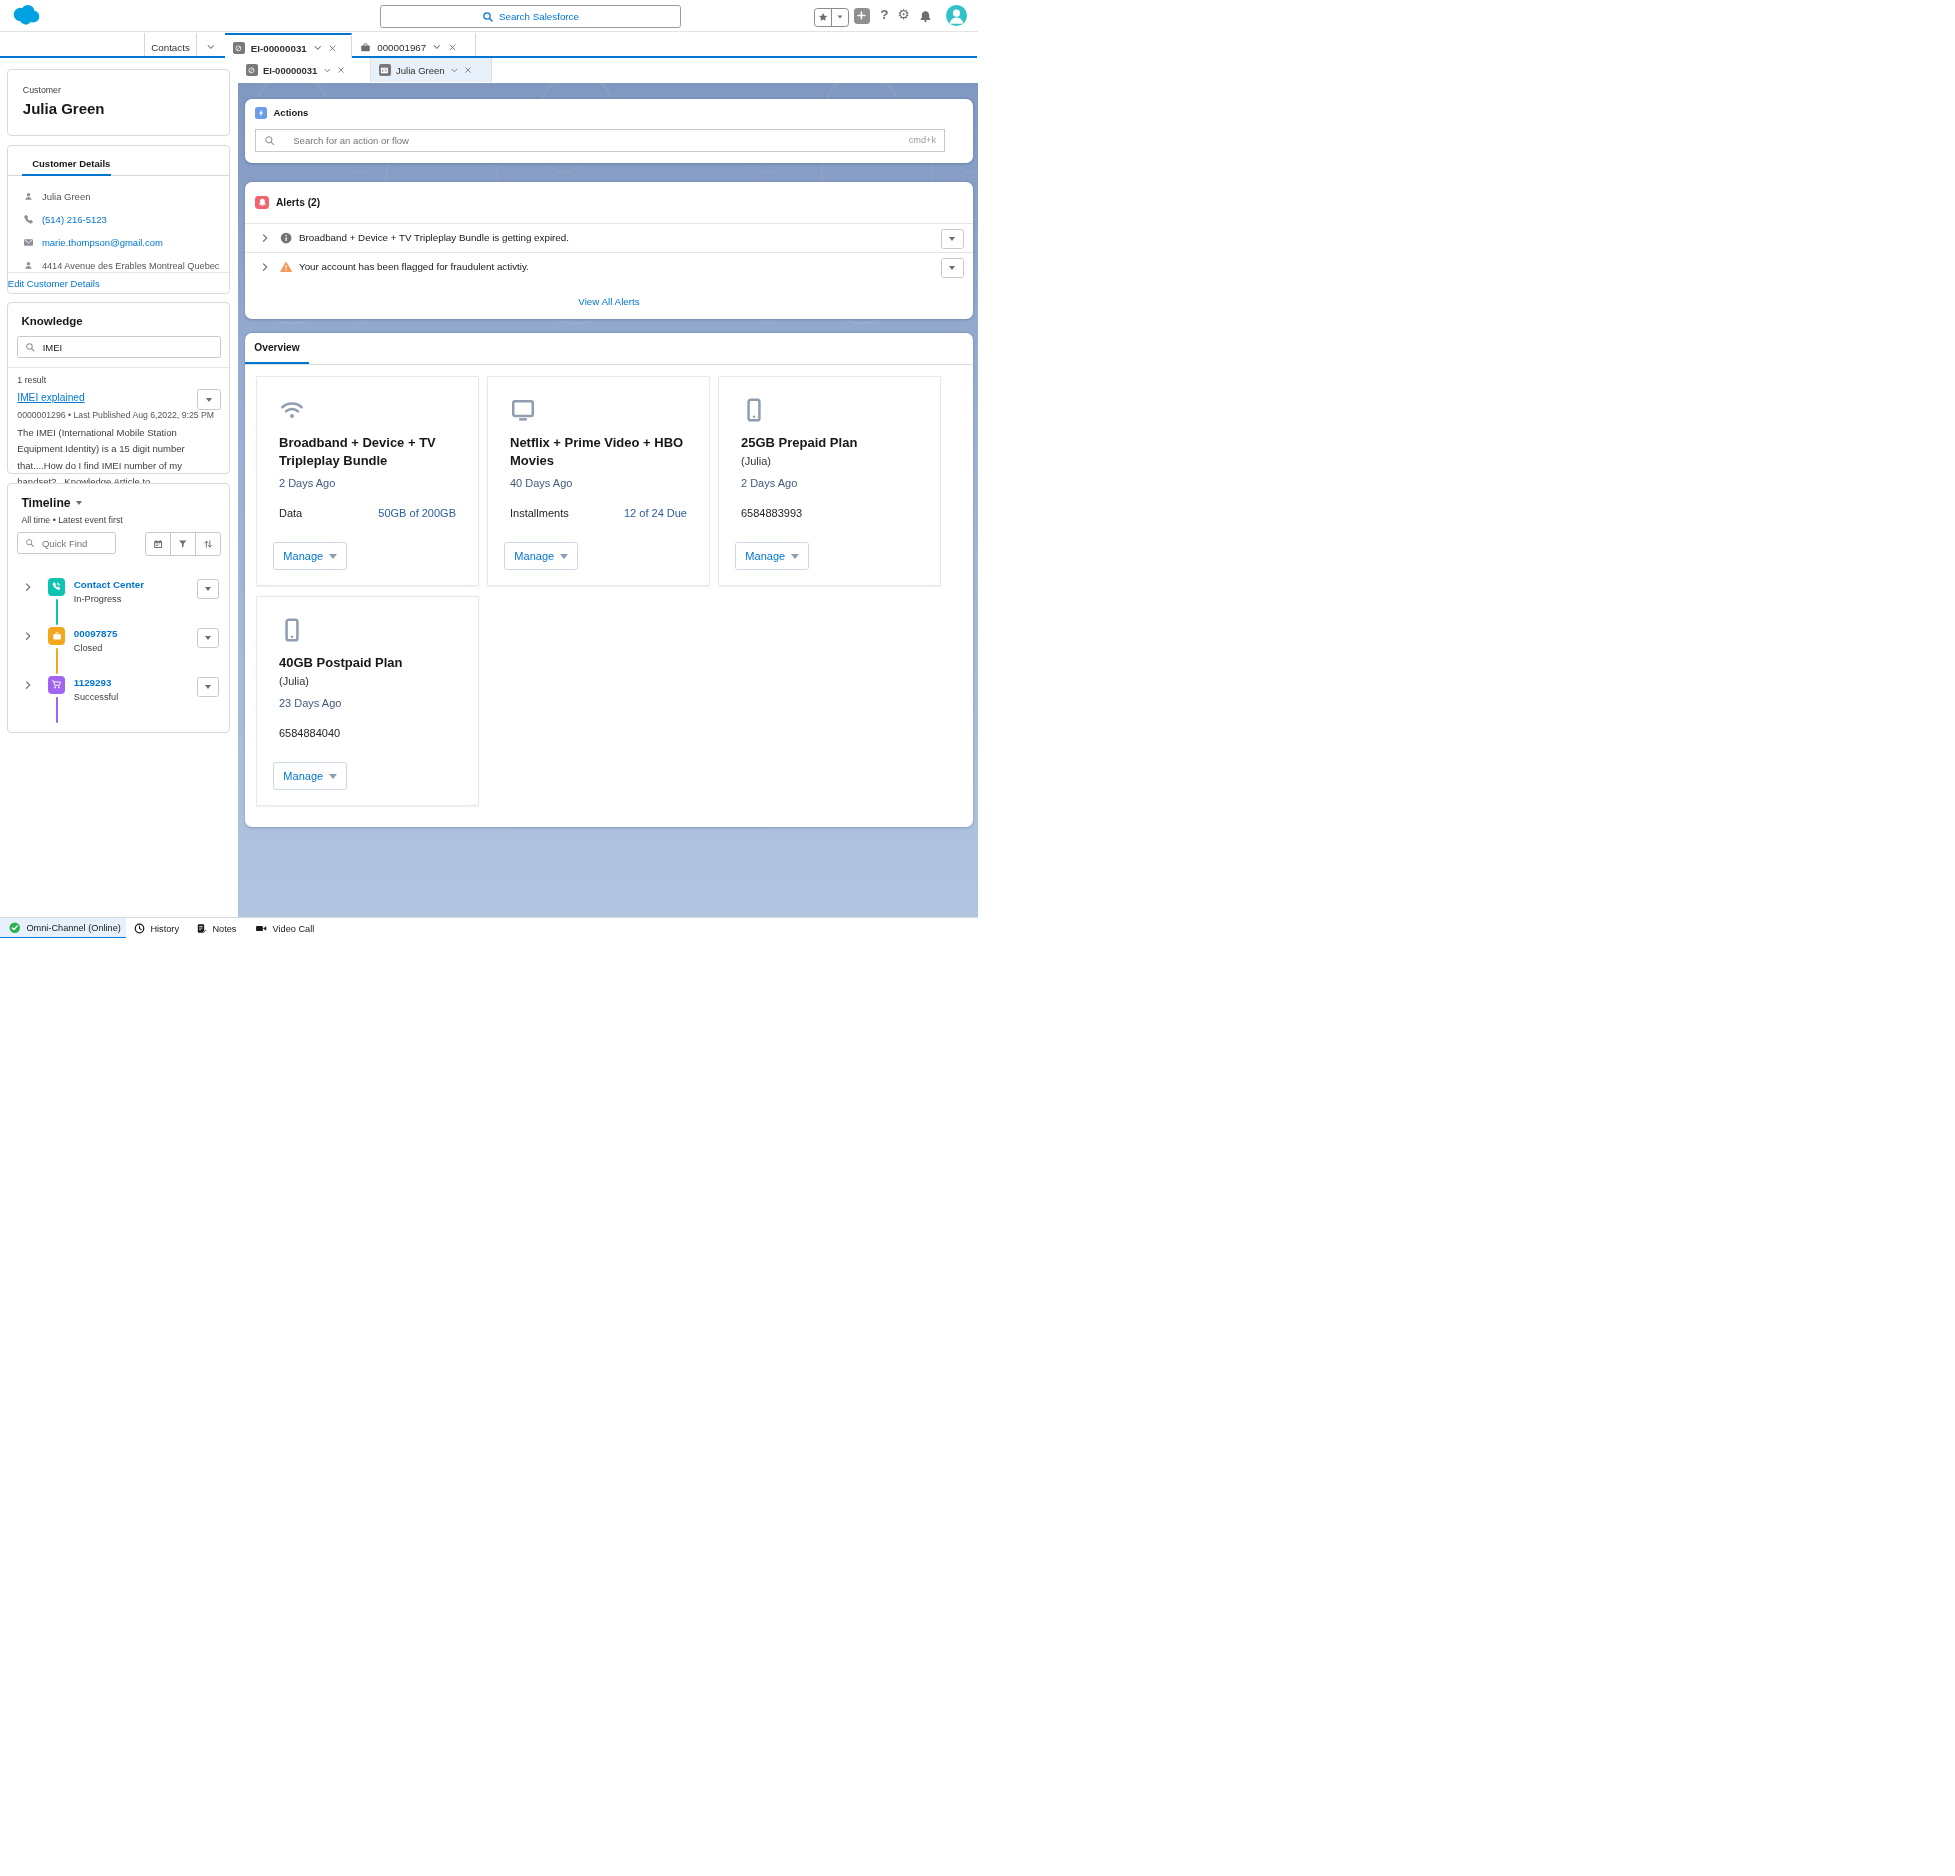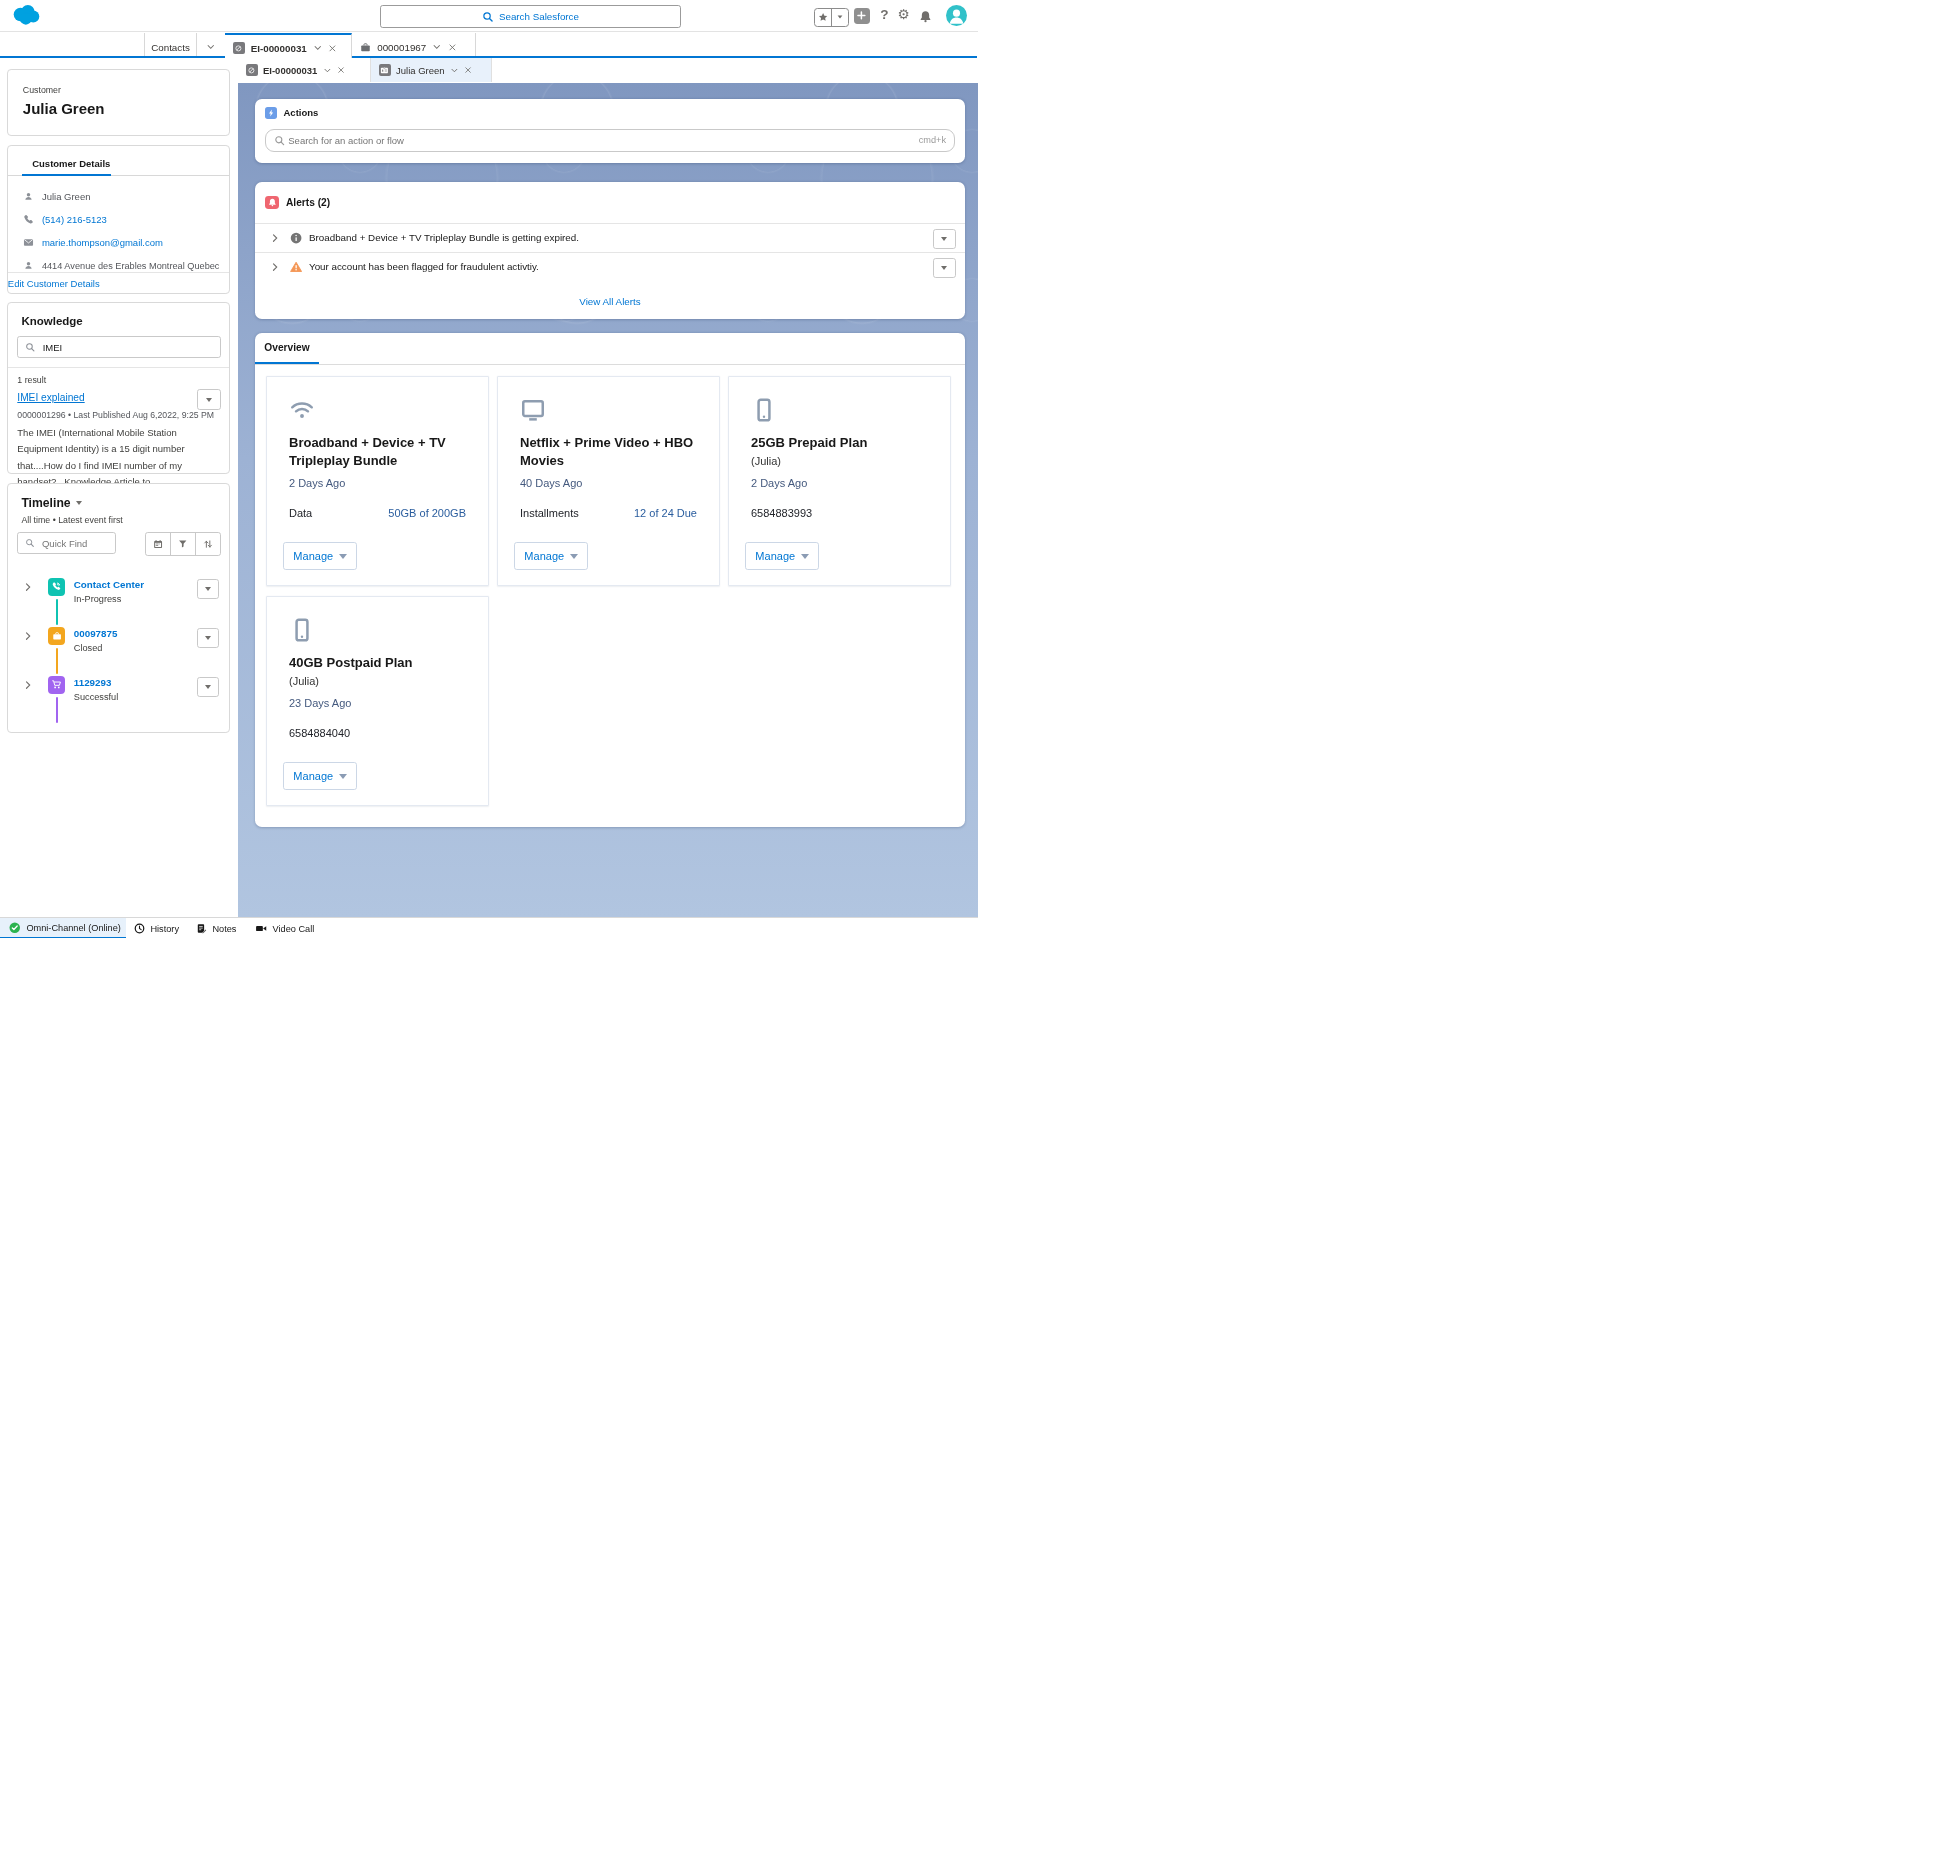--- a/index.html
+++ b/index.html
@@ -68,29 +68,29 @@
 
   
   #workspace{left:238px;top:83px;width:740px;height:834px;
     background:linear-gradient(180deg,#8097c0 0%,#9db2d4 45%,#b1c5e0 100%);}
   #workspace .pattern{position:absolute;left:0;top:0;width:100%;height:285px;opacity:.5;
     background-image:
       radial-gradient(circle at 54px 27px, transparent 35px, rgba(255,255,255,.18) 36px, transparent 38px),
       radial-gradient(circle at 204px 95px, transparent 54px, rgba(255,255,255,.12) 55px, transparent 58px),
       radial-gradient(circle at 122px 68px, transparent 20.4px, rgba(255,255,255,.14) 21px, transparent 23px);
     background-size:285px 177px,435px 285px,204px 149px;}
-  .panel{position:absolute;left:17px;width:710px;background:#fff;border-radius:6.8px;
-    box-shadow:0 0.7px 2.7px rgba(20,40,80,.25);}
+  .panel{position:absolute;left:7px;width:710px;background:#fff;border-radius:6.8px;
+    box-shadow:0 0.7px 2.7px rgba(20,40,80,.25);padding-left:18px;}
   
   #actions-panel{top:15.6px;height:64px;}
   #actions-icon{left:10.2px;top:8.1px;width:12.2px;height:12.2px;border-radius:2.7px;background:#6b9de8;
     display:flex;align-items:center;justify-content:center;}
   #actions-title{left:28.5px;top:8.1px;font-size:9.5px;font-weight:700;}
-  #actions-search{left:10.2px;top:30px;width:690px;height:23px;border:0.7px solid #c9c9c9;border-radius:9px;
-    display:flex;align-items:center;gap:1px;padding:0 8.1px;box-sizing:border-box;color:#706e6b;}
+  #actions-search{left:10.2px;top:30px;width:690px;height:23px;border:0.7px solid #c9c9c9;border-radius:0;
+    display:flex;align-items:center;gap:16px;padding:0 8.1px;box-sizing:border-box;color:#706e6b;}
   #actions-search input{border:none;flex:1;font-size:9.5px;color:#444;background:transparent;}
   #actions-search .kbd{color:#9a9a9a;font-size:9.2px;}
   
   #alerts-panel{top:99px;height:137px;}
   #alerts-icon{left:10.2px;top:13.6px;width:13.6px;height:13.6px;border-radius:3.4px;background:#ef6670;
     display:flex;align-items:center;justify-content:center;}
   #alerts-title{left:31px;top:15px;font-size:10.2px;font-weight:700;}
   .alert-row{position:absolute;left:0;width:100%;height:28.5px;border-top:0.7px solid #e5e5e5;}
   .alert-row .chev-right{position:absolute;left:15px;top:8.8px;}
   .alert-row .sev{position:absolute;left:35px;top:8.1px;width:12.2px;height:12.2px;}

